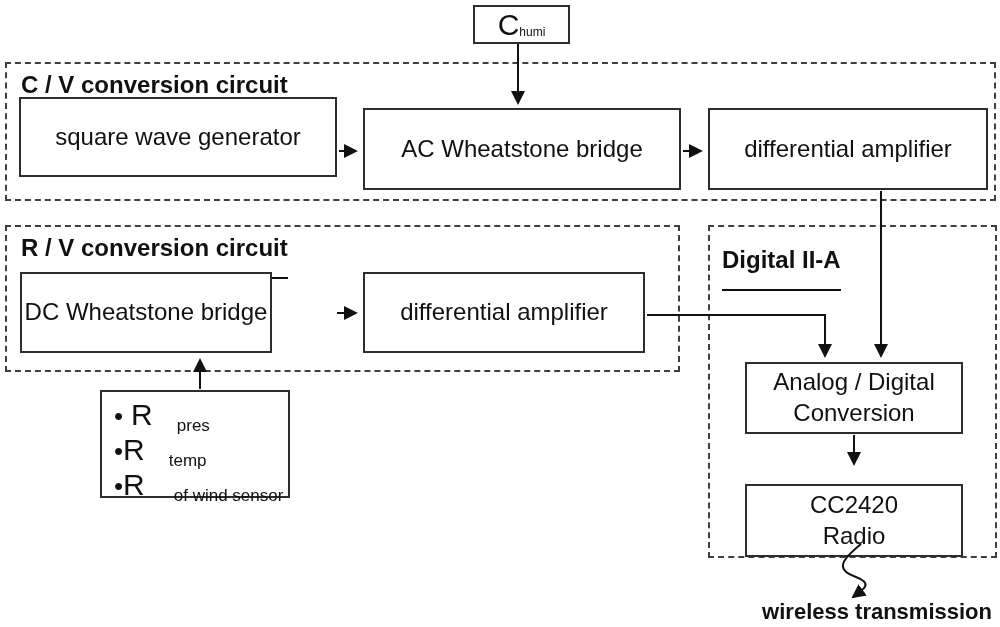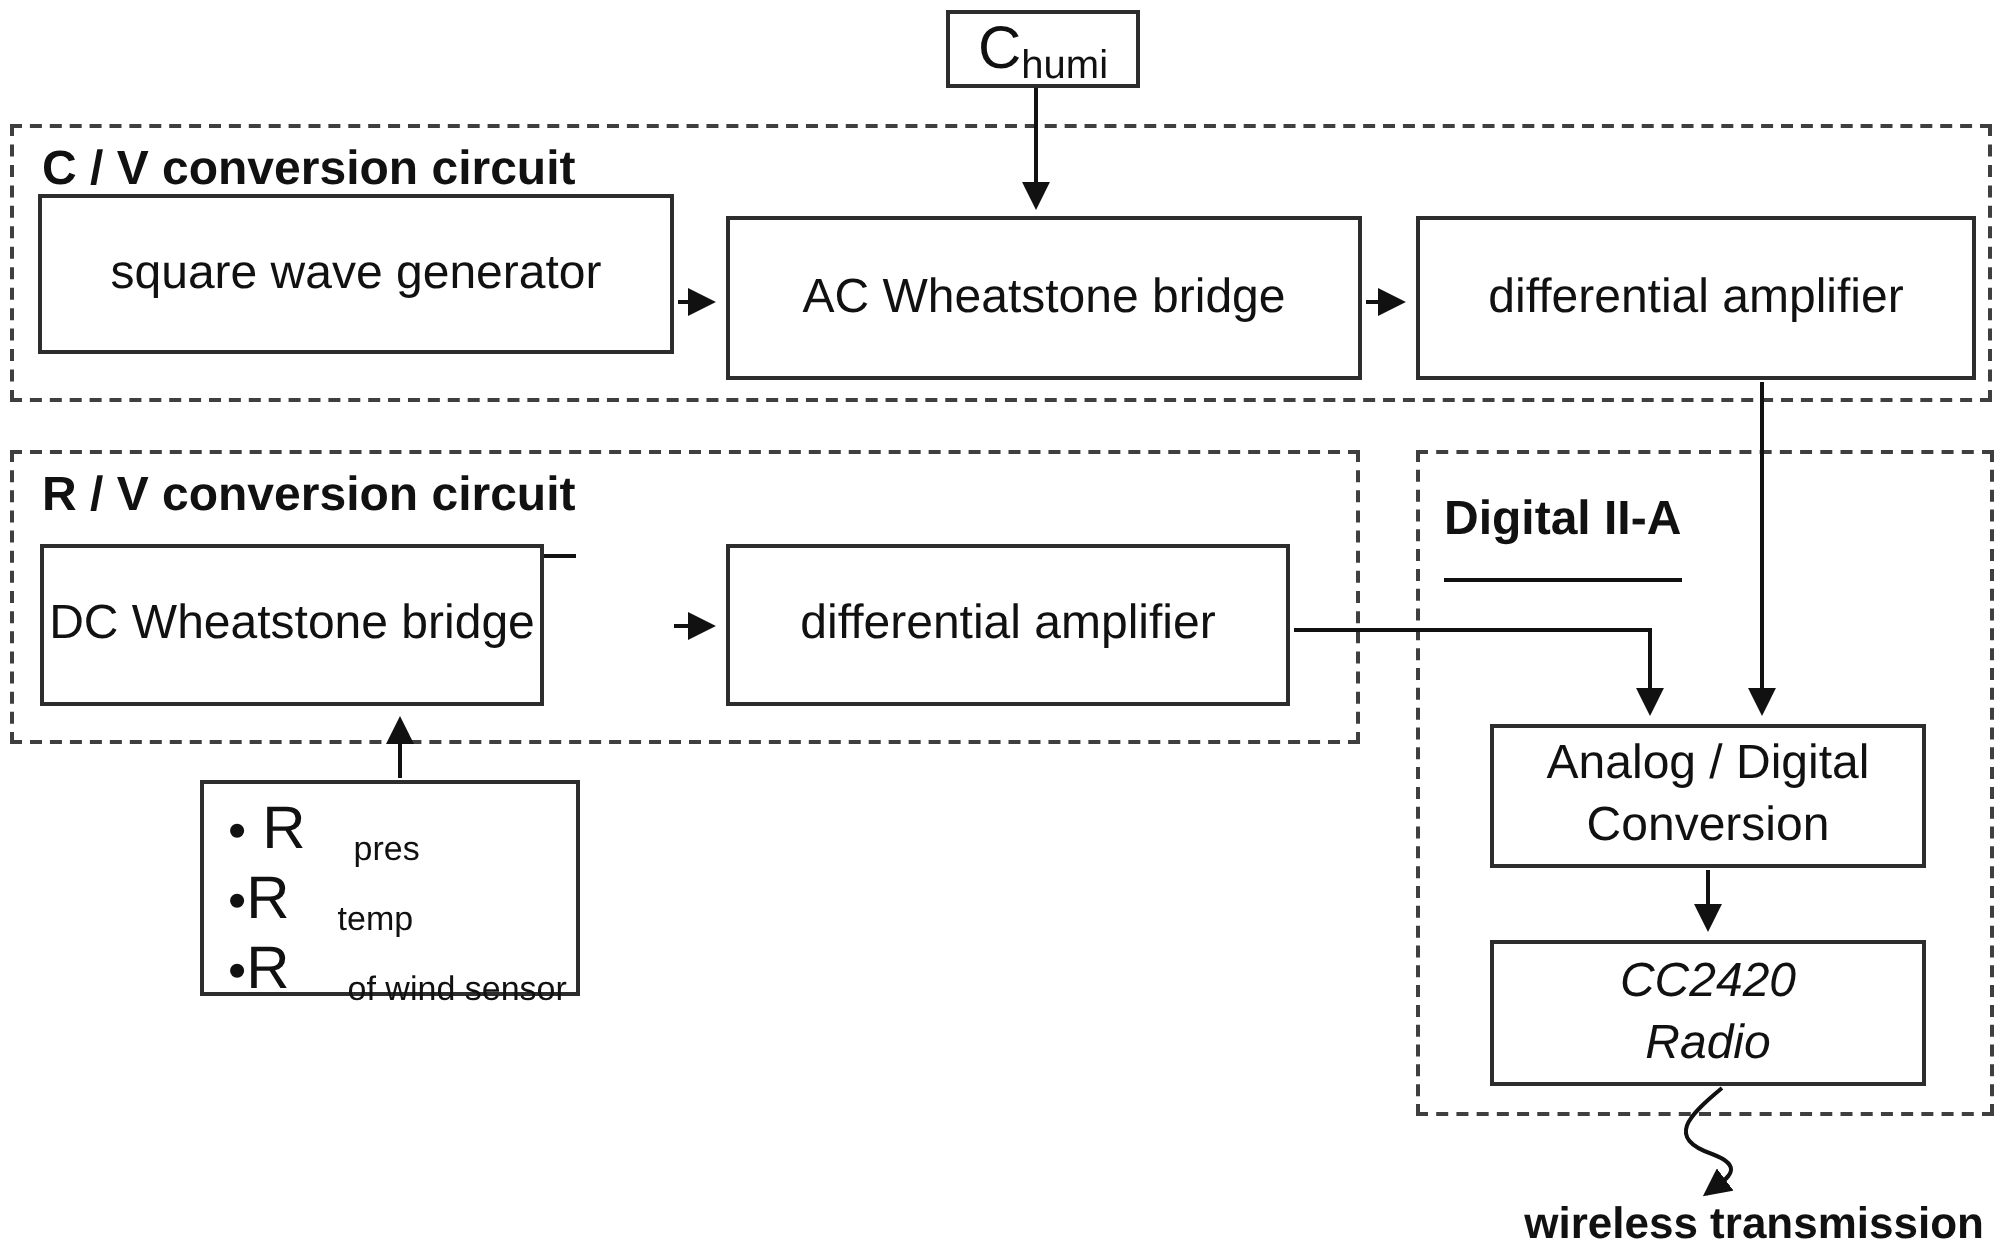--- a/index.html
+++ b/index.html
@@ -16,21 +16,21 @@
     position:absolute;border:2px solid #2d2d2d;background:#ffffff;
     box-sizing:border-box;display:flex;align-items:center;justify-content:center;
     text-align:center;font-size:24px;line-height:1.2;
   }
   .box .twoline{display:flex;flex-direction:column;gap:2px;}
   .section-title{
     position:absolute;font-size:24px;font-weight:bold;
     border-bottom:2.5px solid #111;padding-bottom:15px;white-space:nowrap;
   }
   .sym{font-size:30px;}
-  .subscript{font-size:20px;position:relative;top:8px;}
+  .subscript{font-size:12px;position:relative;top:8px;}
   .sensor-row{display:flex;align-items:baseline;height:35px;}
   .sensor-row .bullet{font-size:26px;}
   .sensor-row .sym{font-size:30px;}
   .sensor-row .subscript{font-size:17px;top:6px;padding-left:24px;}
   #wireless-label{
     position:absolute;left:728px;top:599px;width:264px;text-align:right;
     font-size:22px;font-weight:bold;white-space:nowrap;
   }
   svg.overlay{position:absolute;left:0;top:0;pointer-events:none;}
 </style>
@@ -78,21 +78,21 @@
       </div>
     </div>
   </div>
 
   <div class="box" style="left:745px;top:362px;width:218px;height:72px;">
     <div class="twoline">
       <span>Analog / Digital</span>
       <span>Conversion</span>
     </div>
   </div>
-  <div class="box" style="left:745px;top:470px;width:218px;height:73px;font-style:italic;">
+  <div class="box" style="left:745px;top:484px;width:218px;height:73px;">
     <div class="twoline">
       <span>CC2420</span>
       <span>Radio</span>
     </div>
   </div>
 
   <div id="wireless-label">wireless transmission</div>
 
   <svg class="overlay" width="1000" height="627" viewBox="0 0 1000 627">
     <defs>

